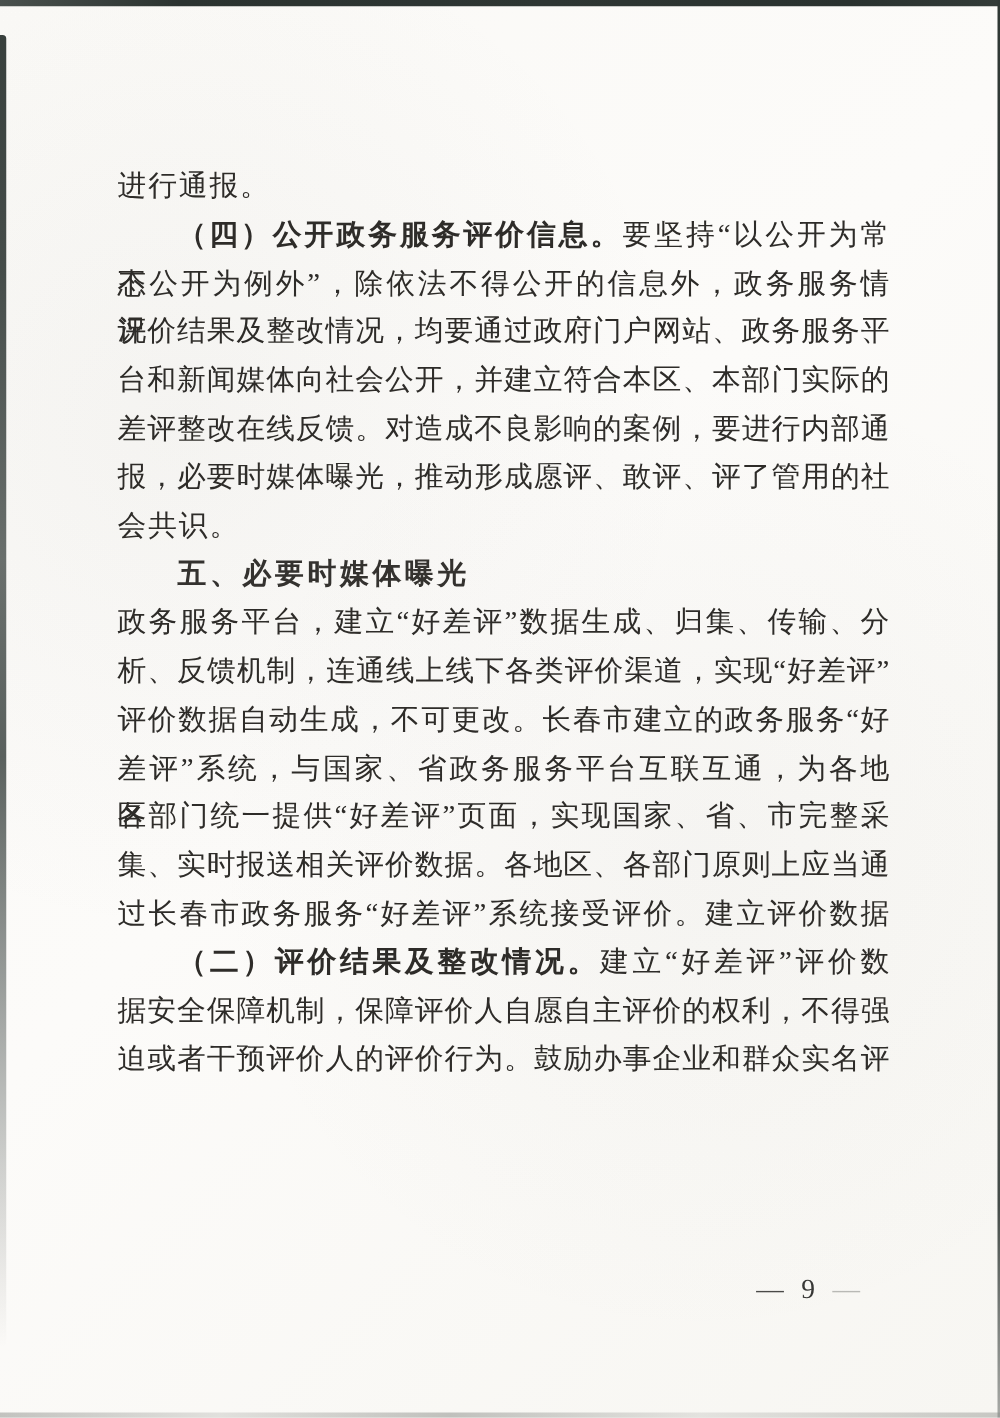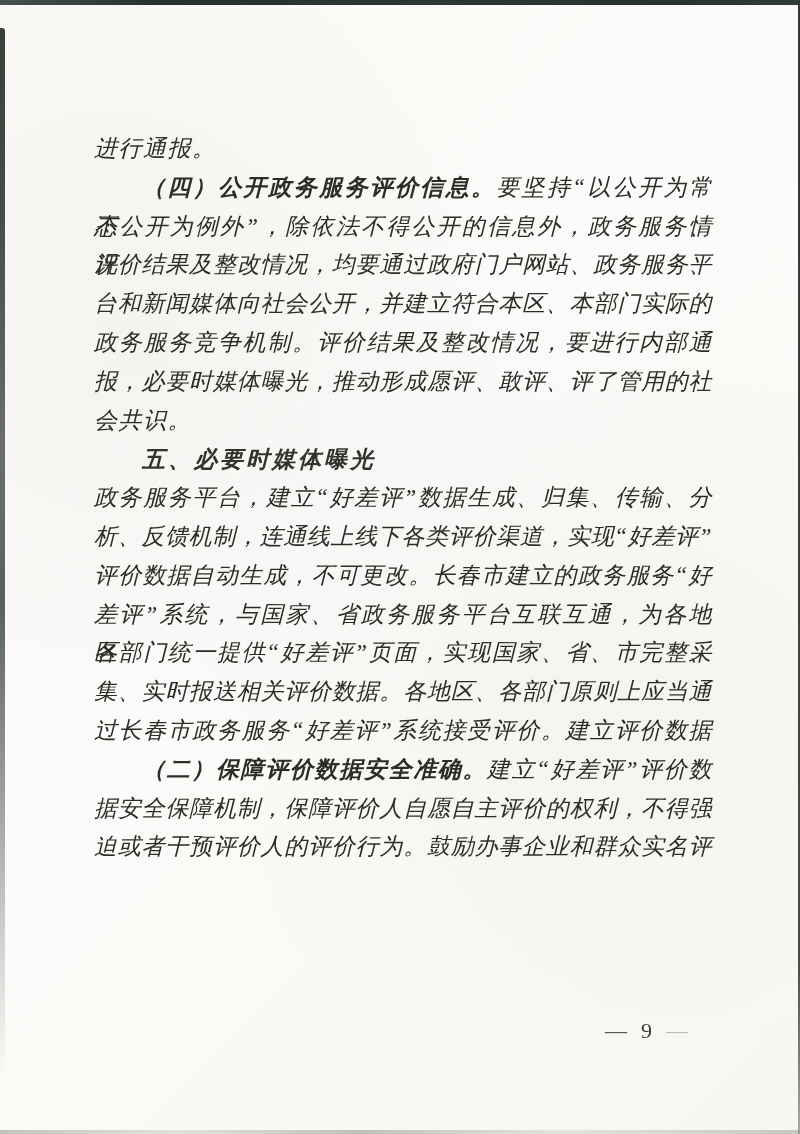--- a/index.html
+++ b/index.html
@@ -58,21 +58,20 @@
     width: 618px;
     font-family: "Liberation Serif", "DejaVu Serif", serif;
     font-size: 23px;
     line-height: 38.8px;
     color: #2e2c29;
   }
   .line {
     height: 38.8px;
     white-space: nowrap;
     letter-spacing: 1.5px;
-    font-style: italic;
   }
   .line.just {
     white-space: normal;
     text-align: justify;
     text-align-last: justify;
     letter-spacing: 0.5px;
   }
   .line.ind { text-indent: 48px; }
   .lead { font-weight: bold; }
   .line.head {
@@ -105,32 +104,32 @@
   <div class="edge-left"></div>
   <div class="edge-right"></div>
   <div class="edge-bottom"></div>
 
   <div class="text-block" id="text-block">
       <div class="line"><span>进行通报。</span></div>
       <div class="line just ind"><span class="lead">（四）公开政务服务评价信息。</span><span>要坚持“以公开为常态、</span></div>
       <div class="line just"><span>不公开为例外”，除依法不得公开的信息外，政务服务情况、</span></div>
       <div class="line just"><span>评价结果及整改情况，均要通过政府门户网站、政务服务平</span></div>
       <div class="line just"><span>台和新闻媒体向社会公开，并建立符合本区、本部门实际的</span></div>
-      <div class="line just"><span>政务服务竞争机制。评价结果及整改情况，要进行内部通</span></div>
+      <div class="line just"><span>差评整改在线反馈。对造成不良影响的案例，要进行内部通</span></div>
       <div class="line just"><span>报，必要时媒体曝光，推动形成愿评、敢评、评了管用的社</span></div>
       <div class="line"><span>会共识。</span></div>
       <div class="line ind head"><span class="lead">五、必要时媒体曝光</span></div>
       <div class="line just"><span>政务服务平台，建立“好差评”数据生成、归集、传输、分</span></div>
       <div class="line just"><span>析、反馈机制，连通线上线下各类评价渠道，实现“好差评”</span></div>
       <div class="line just"><span>评价数据自动生成，不可更改。长春市建立的政务服务“好</span></div>
       <div class="line just"><span>差评”系统，与国家、省政务服务平台互联互通，为各地区、</span></div>
       <div class="line just"><span>各部门统一提供“好差评”页面，实现国家、省、市完整采</span></div>
       <div class="line just"><span>集、实时报送相关评价数据。各地区、各部门原则上应当通</span></div>
       <div class="line just"><span>过长春市政务服务“好差评”系统接受评价。建立评价数据</span></div>
-      <div class="line just ind"><span class="lead">（二）保障评价数据安全准确。</span><span>建立“好差评”评价数</span></div>
+      <div class="line just ind"><span class="lead">（二）评价结果及整改情况。</span><span>建立“好差评”评价数</span></div>
       <div class="line just"><span>据安全保障机制，保障评价人自愿自主评价的权利，不得强</span></div>
       <div class="line just"><span>迫或者干预评价人的评价行为。鼓励办事企业和群众实名评</span></div>
     </div>
 
   <div class="page-number">
     <span class="dash-left">—</span>
     <span class="num">9</span>
     <span class="dash-right">—</span>
   </div>
 </div>

